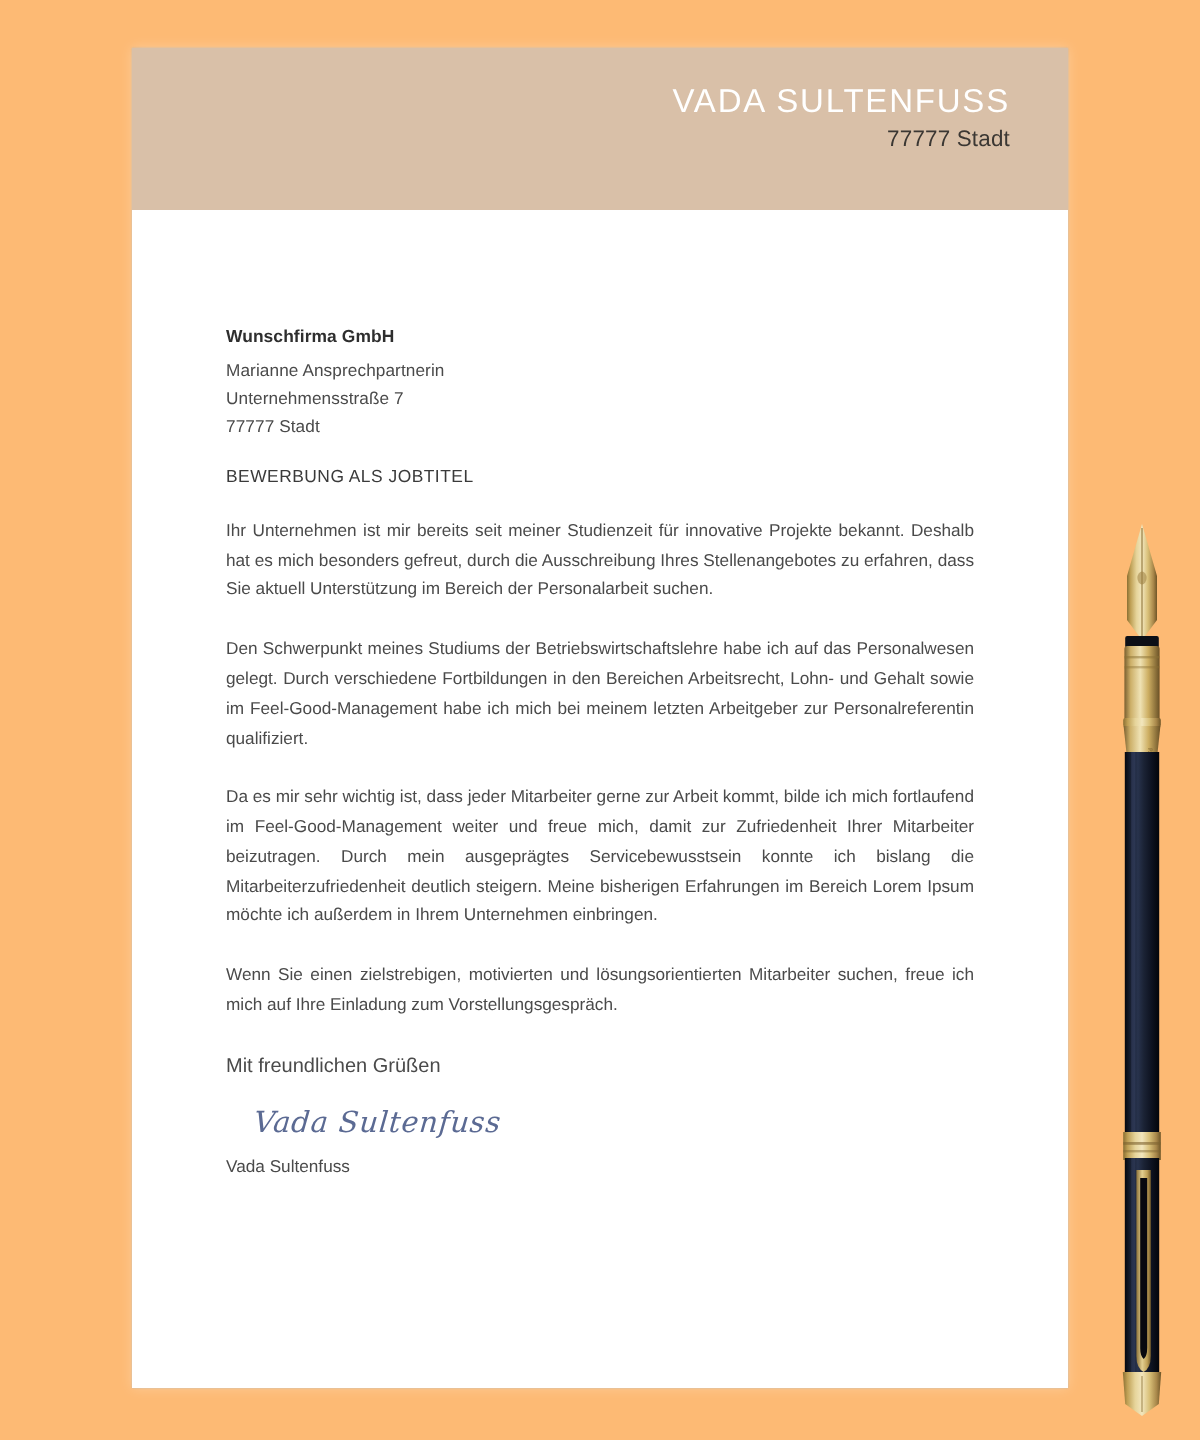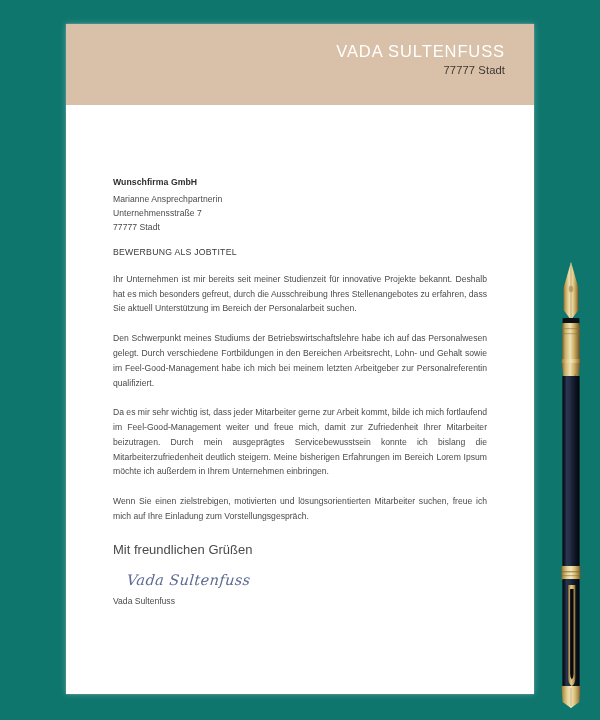--- a/index.html
+++ b/index.html
@@ -12,21 +12,21 @@
     height: 720px;
     overflow: hidden;
     font-family: "Liberation Sans", sans-serif;
     position: relative;
   }
 
   
   #stage {
     position: absolute;
     inset: 0;
-    background: #0f766e;
+    background: #fdba74;
   }
 
   
   #sheet {
     position: absolute;
     left: 66px;
     top: 24px;
     width: 468px;
     height: 670px;
     background: #ffffff;
@@ -62,21 +62,21 @@
 
   
   #content {
     position: absolute;
     left: 47px;
     top: 81px;
     width: 374px;
   }
 
   #recipient-block {
-    margin-top: 70px;
+    margin-top: 56px;
     color: #4a4a4a;
     font-size: 8.6px;
     line-height: 1.62;
     letter-spacing: 0.05px;
   }
   #recipient-company {
     font-weight: bold;
     color: #2e2e2e;
     font-size: 8.7px;
     margin-bottom: 4px;
@@ -106,21 +106,21 @@
     margin-top: 15px;
     color: #4a4a4a;
     font-size: 8.6px;
     line-height: 1.72;
     text-align: justify;
   }
 
   #closing {
     margin-top: 18px;
     color: #4a4a4a;
-    font-size: 13px;
+    font-size: 10px;
   }
 
   #signature-block {
     margin-top: 14px;
   }
   #signature-script {
     font-family: "DejaVu Serif", serif;
     font-style: italic;
     font-size: 14.5px;
     color: #5b6a93;

